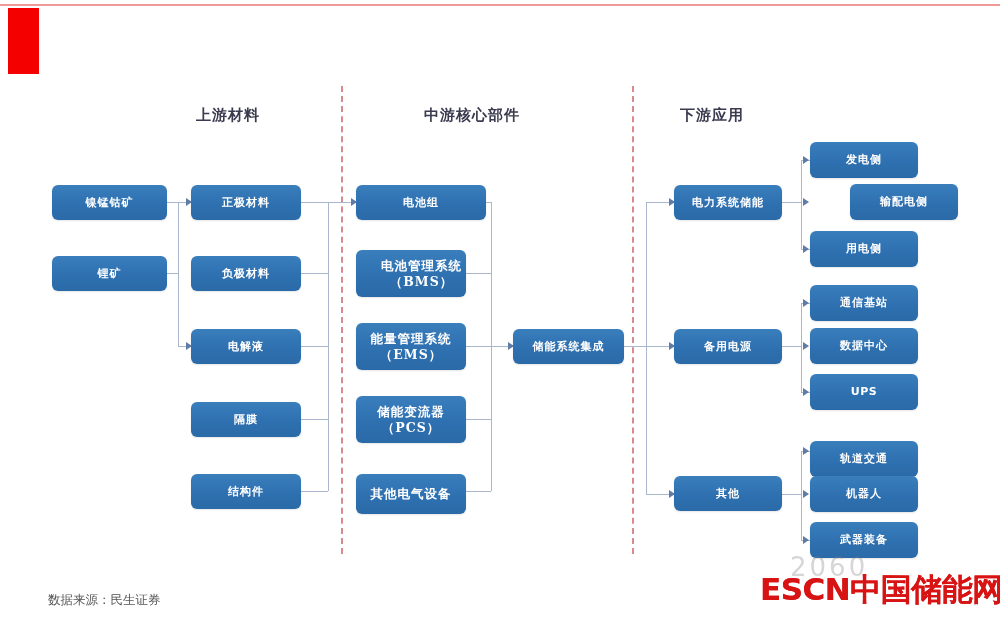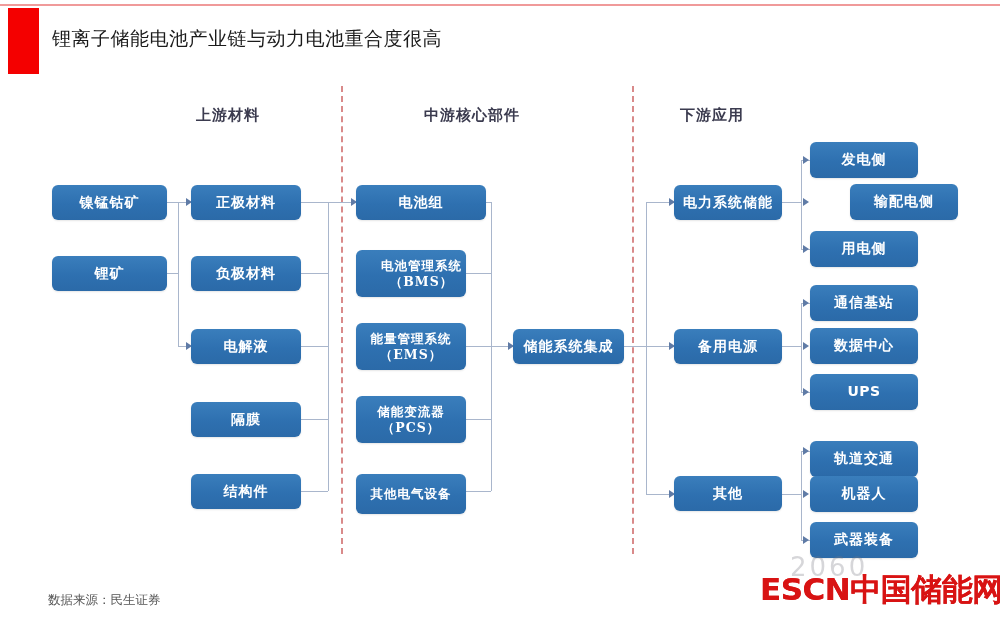--- a/index.html
+++ b/index.html
@@ -62,21 +62,21 @@
     box-sizing: border-box;
     background: linear-gradient(180deg, #3a7ebc 0%, #2e70b0 55%, #2b6aa8 100%);
     border-radius: 6px;
     color: #ffffff;
     display: flex;
     align-items: center;
     justify-content: center;
     text-align: center;
     font-family: "DejaVu Serif", "Liberation Serif", serif;
     font-weight: bold;
-    font-size: 14px;
+    font-size: 11px;
     line-height: 1.22;
     letter-spacing: 1px;
     box-shadow: 0 1px 2px rgba(0,0,0,0.10);
     padding: 0 4px;
   }
   .node.two-line { font-size: 12.5px; }
   .node .latin {
     font-family: "DejaVu Sans", "Liberation Sans", sans-serif;
     letter-spacing: 0.5px;
   }
@@ -129,21 +129,20 @@
     font-family: "DejaVu Sans", "Liberation Sans", sans-serif;
   }
 </style>
 </head>
 <body>
 
 <div id="canvas">
 
   <div class="top-rule"></div>
   <div class="accent-bar"></div>
-  <div class="title">锂离子储能电池产业链与动力电池重合度很高</div>
 
   <div class="divider" style="left:341px;"></div>
   <div class="divider" style="left:632px;"></div>
 
   <div class="col-head" style="left:196px; top:106px;">上游材料</div>
   <div class="col-head" style="left:424px; top:106px;">中游核心部件</div>
   <div class="col-head" style="left:680px; top:106px;">下游应用</div>
 
   <div class="hline" style="left:167px; top:202px; width:11px;"></div>
 

